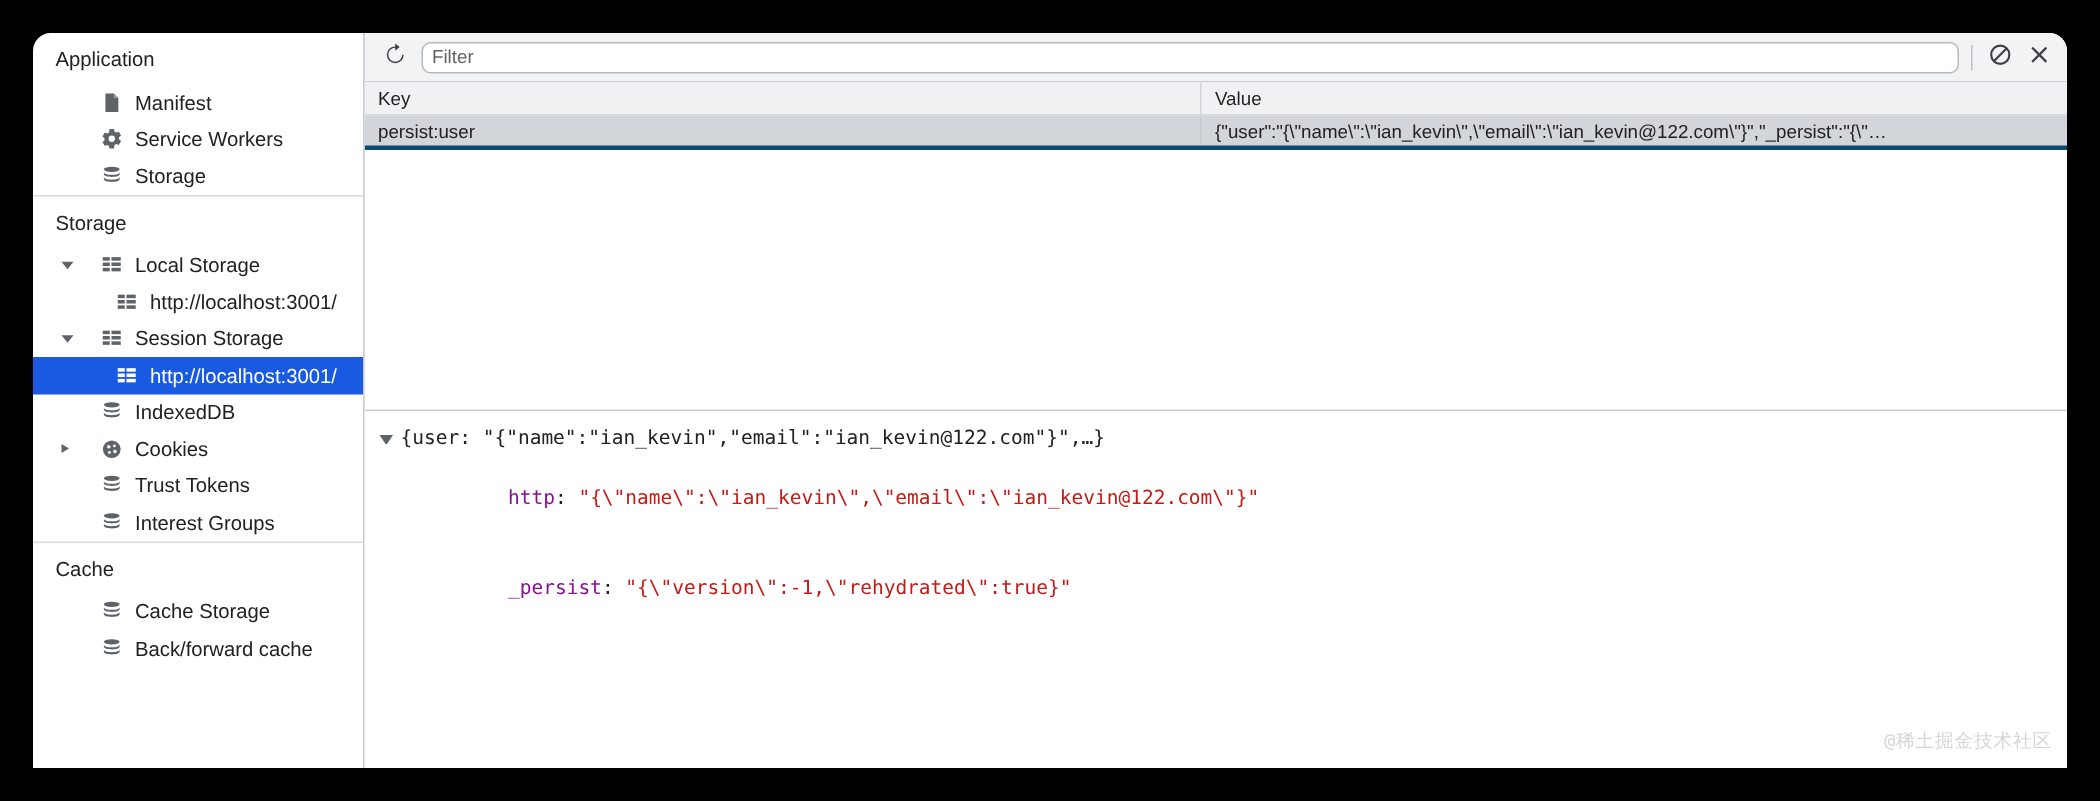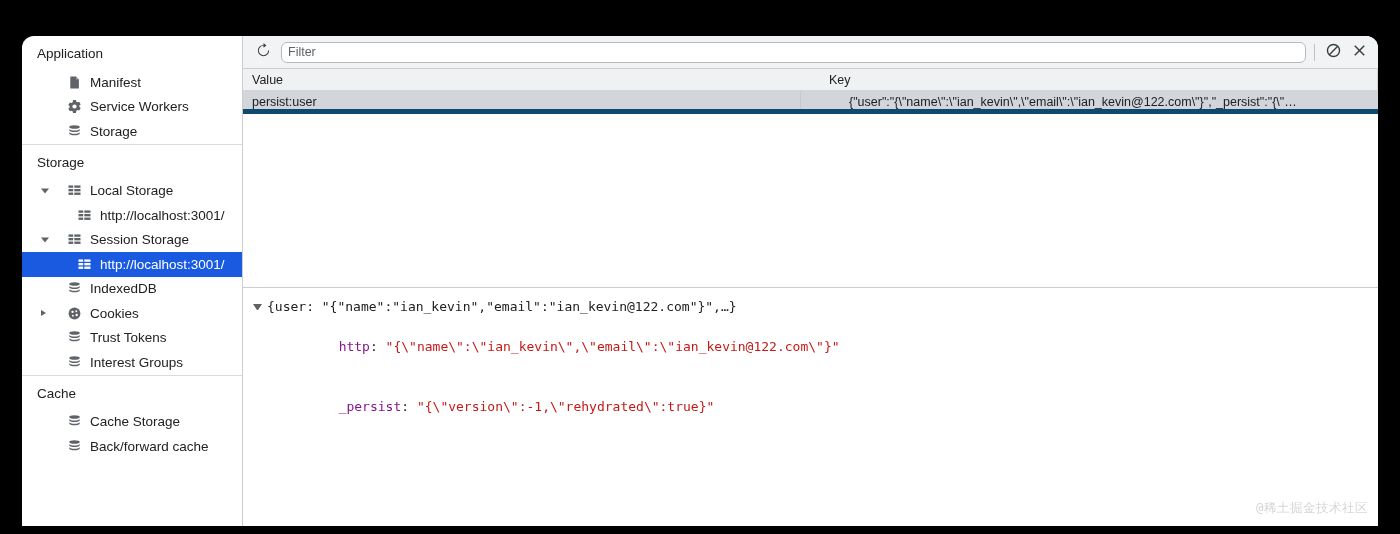--- a/index.html
+++ b/index.html
@@ -6,21 +6,21 @@
   html, body {
     margin: 0; padding: 0;
     width: 1400px; height: 534px;
     background: #000000;
     font-family: "Liberation Sans", sans-serif;
     overflow: hidden;
   }
 
   #devtools-window {
     position: absolute;
-    left: 22px; top: 36px;
+    left: 22px; top: 22px;
     width: 1356px; height: 490px;
     background: #701a75;
     border-radius: 12px 12px 0 0;
     overflow: hidden;
     display: flex;
     flex-direction: row;
   }
 
   
   #sidebar {
@@ -172,22 +172,21 @@
   .th.value-col, .td.value-col {
     flex: 1 1 auto;
     min-width: 0;
   }
   .tbl-row {
     display: flex;
     height: 23px;
     flex: 0 0 23px;
     font-size: 12.5px;
     color: #202124;
-    border-bottom: 5px solid #0c4a6e;
-    gap: 39px;
+    border-bottom: 3px solid #0c4a6e;
   }
   .tbl-row.selected { background: #d2d6da; }
   .td {
     padding: 3px 6px 0 9px;
     line-height: 16px;
     white-space: nowrap;
     overflow: hidden;
     text-overflow: ellipsis;
     user-select: none;
   }
@@ -441,22 +440,22 @@
           <svg width="17" height="17" viewBox="0 0 18 18">
               <line x1="4" y1="4" x2="14" y2="14" stroke="#3c4043" stroke-width="1.6"></line>
               <line x1="14" y1="4" x2="4" y2="14" stroke="#3c4043" stroke-width="1.6"></line>
             </svg>
         </span>
       </button>
     </div>
 
     <div id="table-area">
       <div class="tbl-header">
+        <div class="th key-col">Key</div>
         <div class="th value-col">Value</div>
-        <div class="th key-col">Key</div>
       </div>
 
       <div class="tbl-row selected">
         <div class="td key-col">persist:user</div>
         <div class="td value-col">{"user":"{\"name\":\"ian_kevin\",\"email\":\"ian_kevin@122.com\"}","_persist":"{\"…</div>
       </div>
 
       <div class="tbl-body-fill"></div>
     </div>
 

